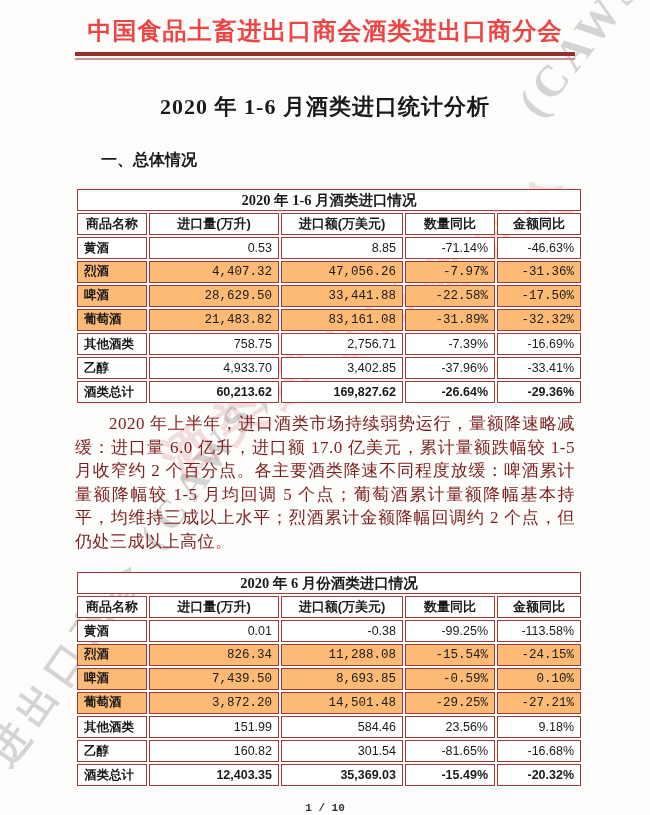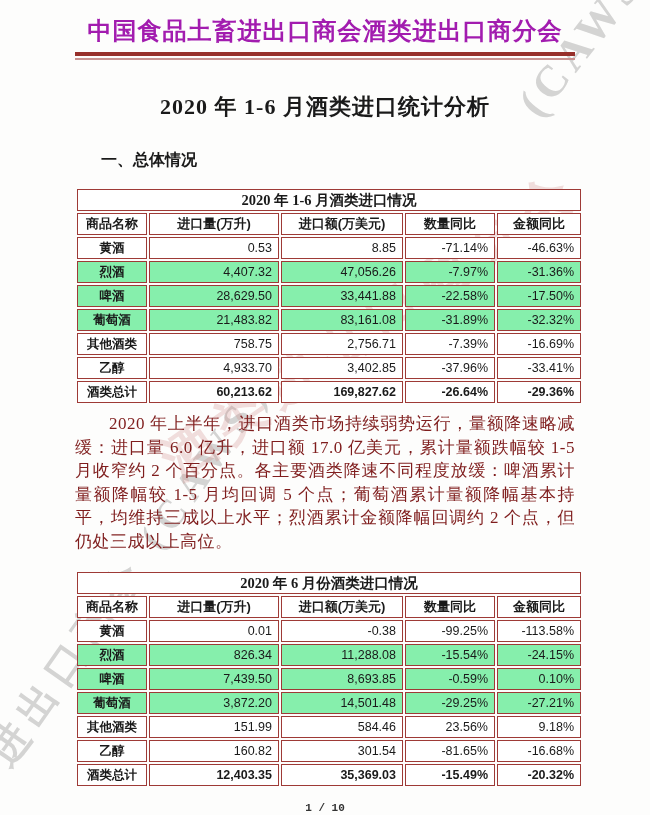--- a/index.html
+++ b/index.html
@@ -6,21 +6,21 @@
   #page{
     position:relative;width:650px;height:815px;margin:0 auto;
     background:#fdfdfc;overflow:hidden;
     font-family:"Liberation Serif","DejaVu Serif",serif;color:#1a1a1a;
   }
   #content{position:relative;width:500px;margin:0 auto;padding-top:14px;z-index:2;}
 
   
   .banner-text{
     text-align:center;font-family:"Liberation Sans","DejaVu Sans",sans-serif;
-    font-weight:bold;font-size:24px;letter-spacing:1px;color:#a21caf;
+    font-weight:bold;font-size:24px;letter-spacing:1px;color:#ef4444;
     line-height:34px;white-space:nowrap;
   }
   .banner-rule-thick{height:4px;background:#97302b;margin-top:4px;}
   .banner-rule-thin{height:2px;background:#c89391;margin-top:2px;}
 
   
   .doc-title{
     margin-top:32px;text-align:center;font-weight:bold;font-size:22px;
     letter-spacing:1px;line-height:30px;
   }
@@ -37,24 +37,24 @@
   }
   table.data-table td,table.data-table th{
     border:1.5px solid #9e3a36;background:#ffffff;
     padding:2px 6px;line-height:16px;vertical-align:middle;
   }
   td.t-title{
     text-align:center;font-weight:bold;font-size:14.5px;
     font-family:"Liberation Serif","DejaVu Serif",serif;line-height:19px;
   }
   table.data-table th{text-align:center;font-weight:bold;font-size:13px;}
-  td.c-name{text-align:center;font-weight:bold;margin-left:47px;}
+  td.c-name{font-weight:bold;margin-left:47px;}
   td.c-num{text-align:right;padding-right:10px;}
   td.c-pct{text-align:right;padding-right:7px;}
-  tr.shaded td{background:#86efac;}
+  tr.shaded td{background:#fdba74;font-family:Liberation Mono, monospace;}
   tr.total td{font-weight:bold;}
 
   
   .body-paragraph{
     margin-top:7px;font-size:17px;line-height:23.5px;text-align:justify;
     text-indent:2em;letter-spacing:0.5px;color:#7f1d1d;
   }
 
   
   .page-indicator{

